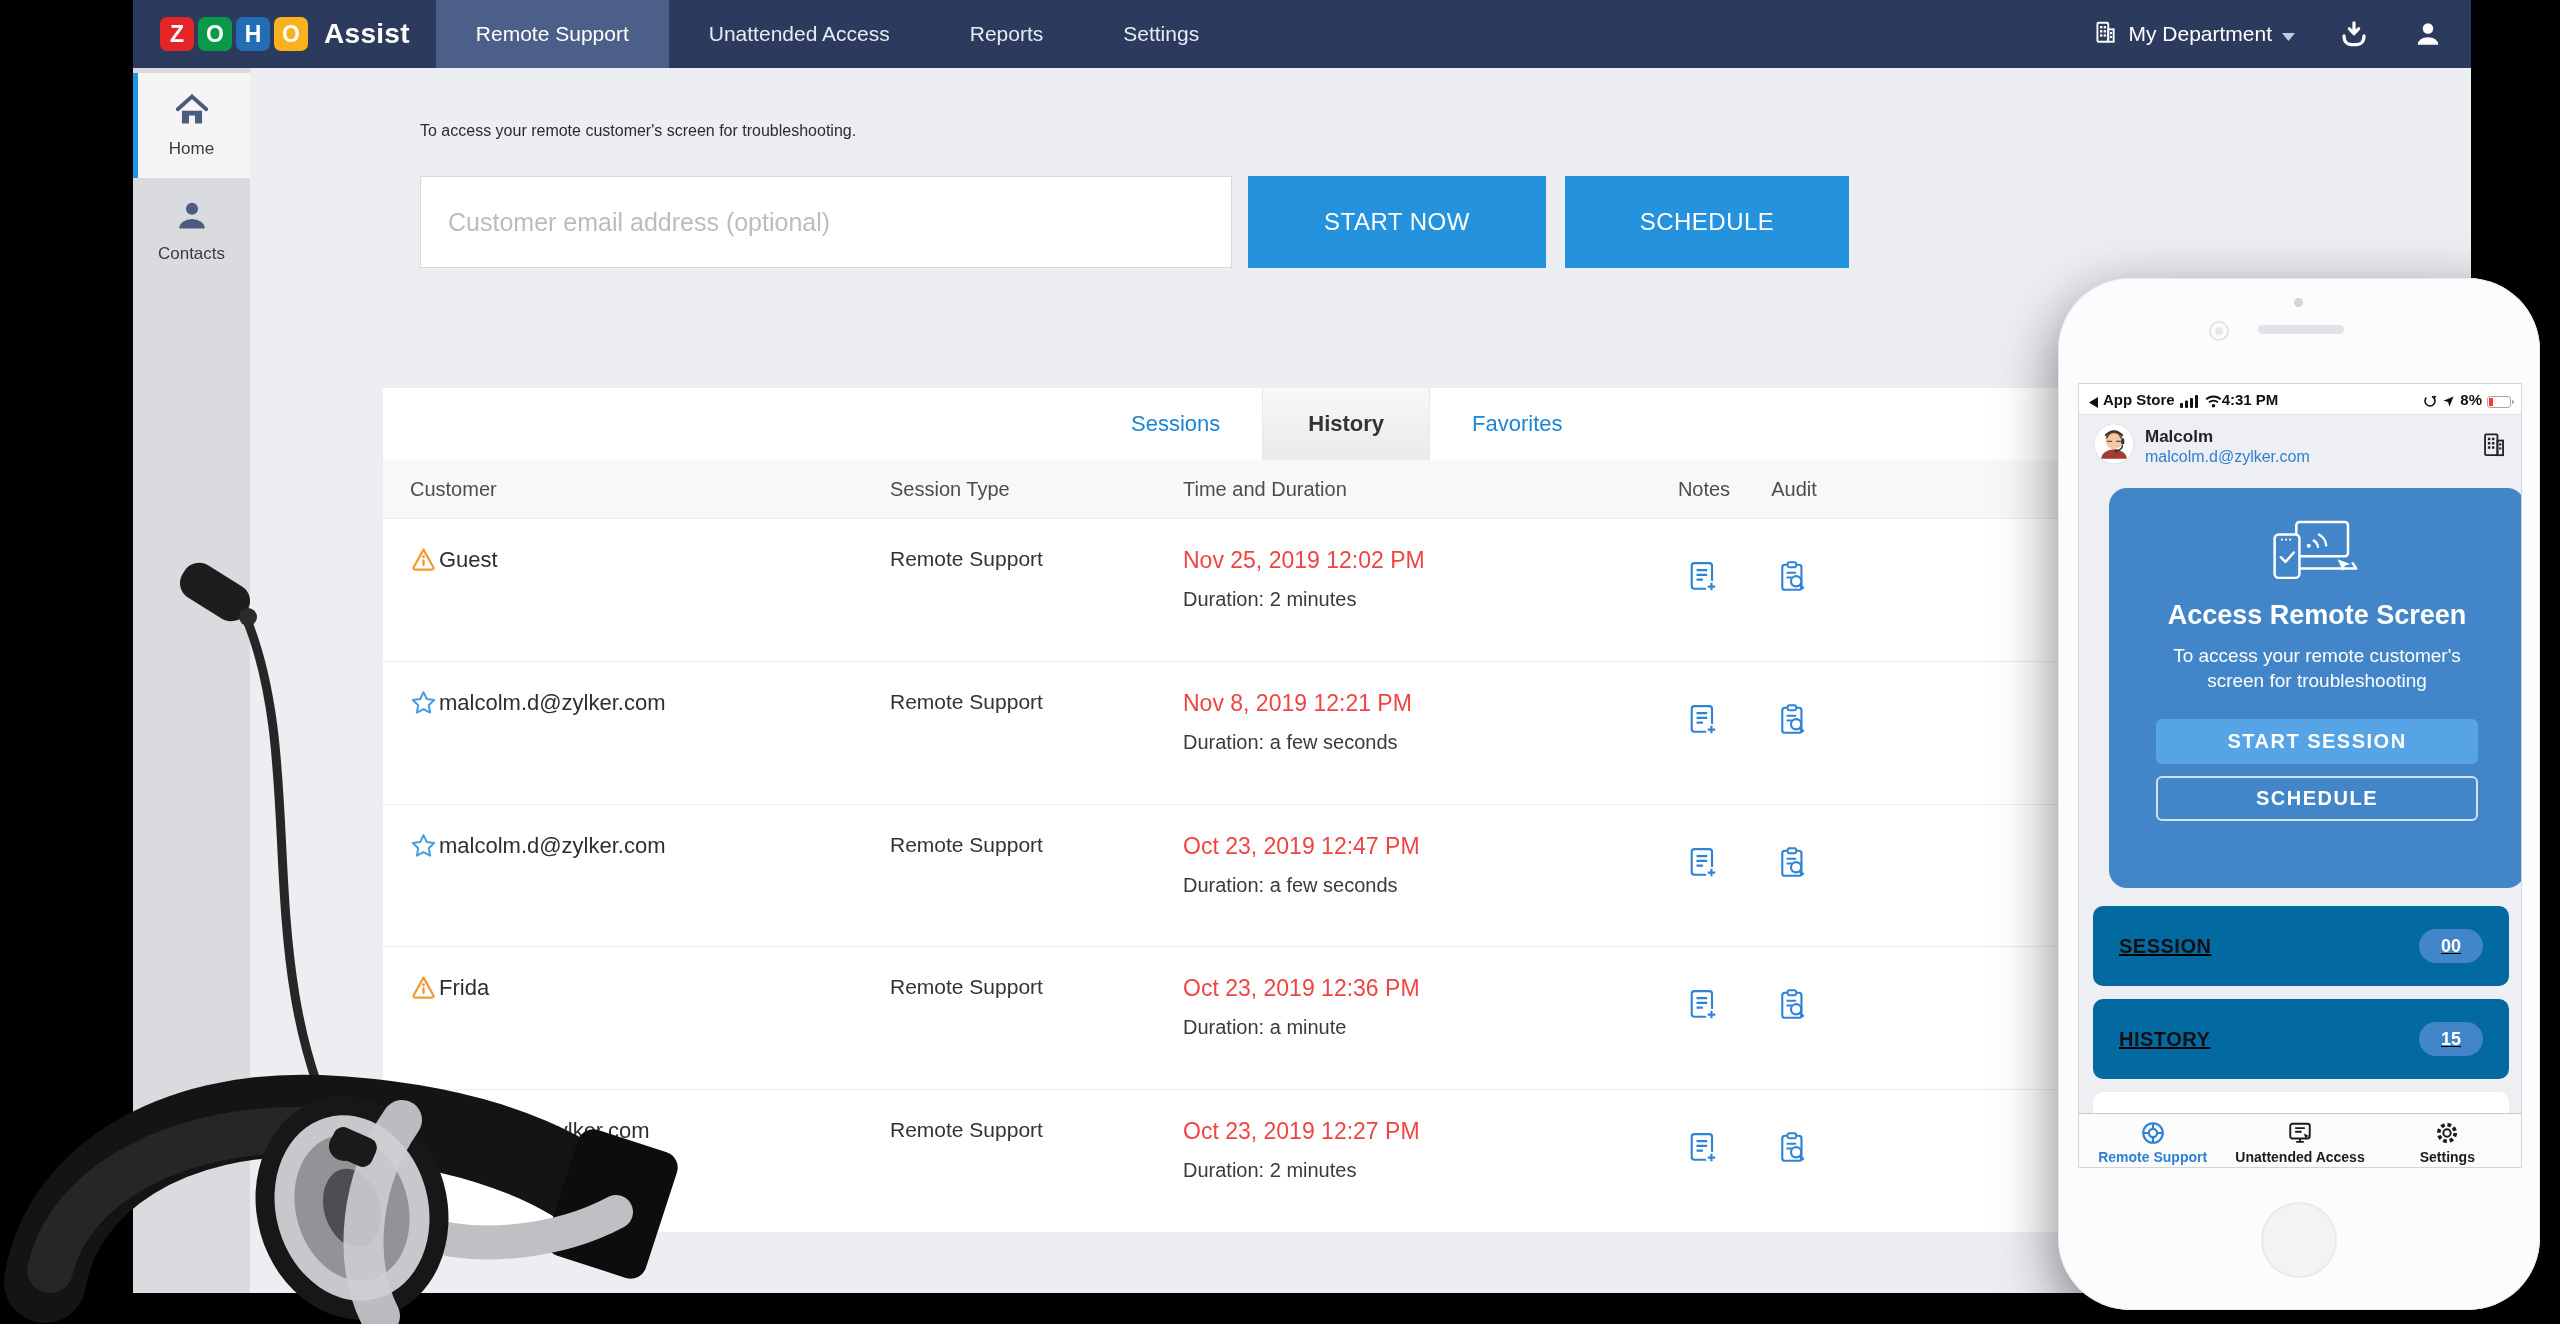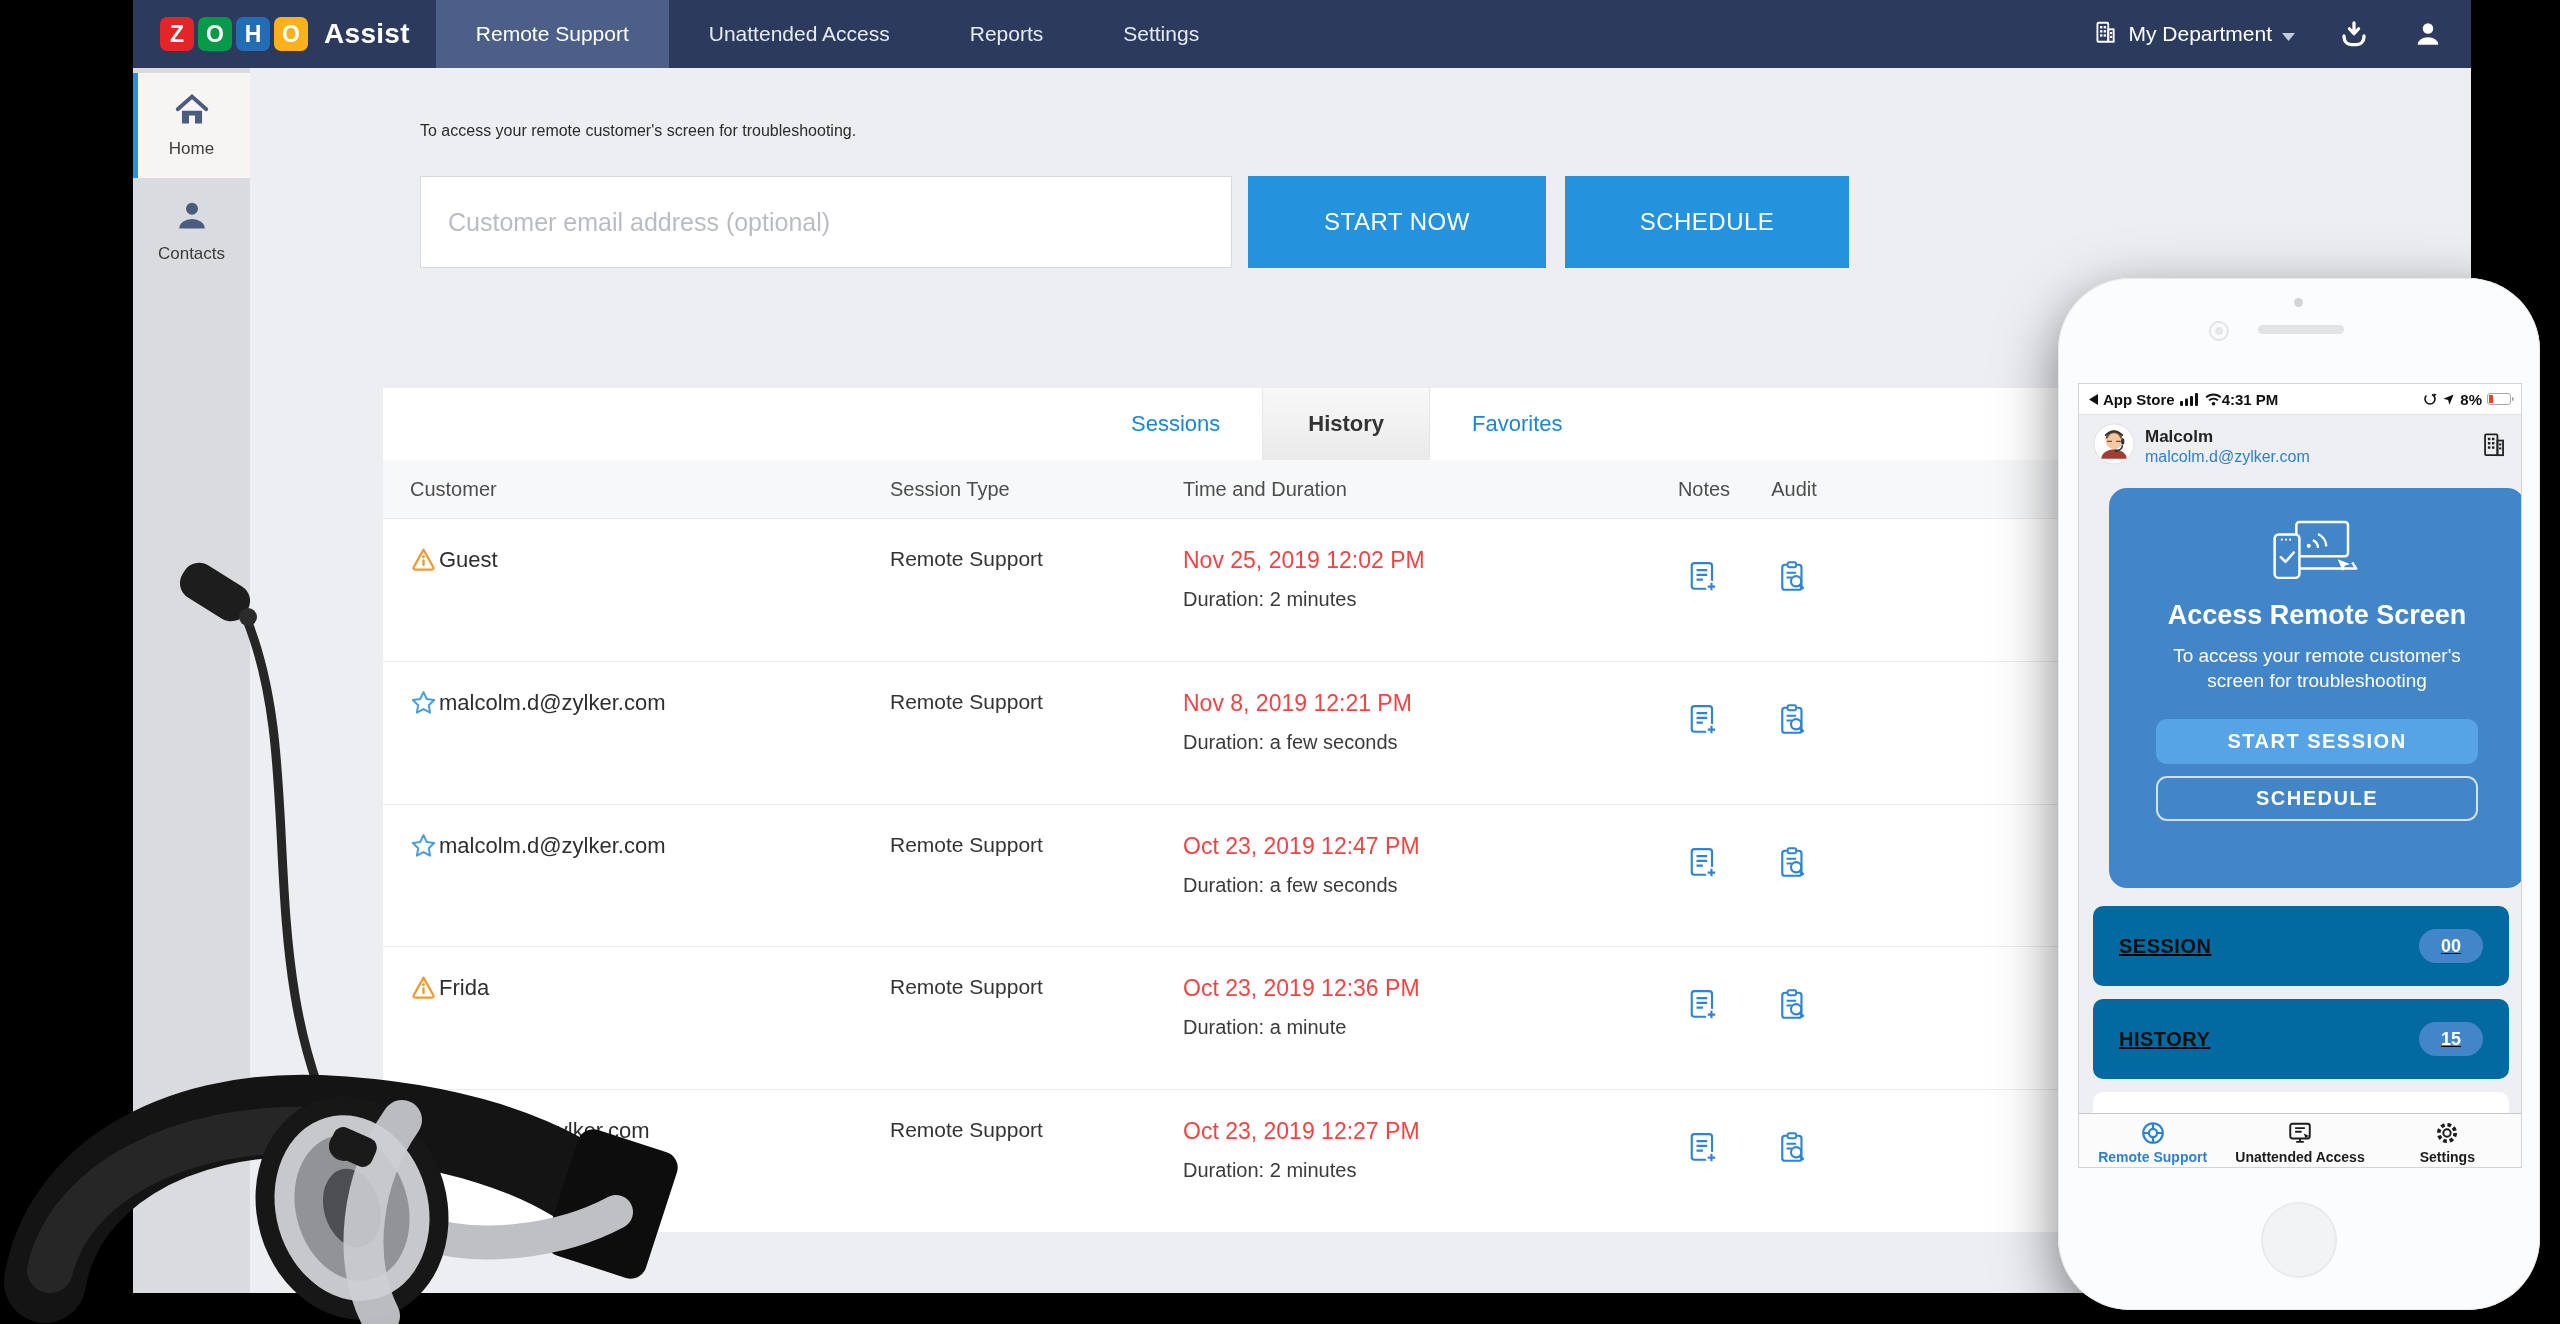--- a/index.html
+++ b/index.html
@@ -71,34 +71,34 @@
   .cam-dot{position:absolute;left:236px;top:20px;width:9px;height:9px;border-radius:50%;background:#d3d5d8;}
   .speaker{position:absolute;left:200px;top:47px;width:86px;height:9px;border-radius:5px;background:#e2e3e6;}
   .cam-ring{position:absolute;left:151px;top:43px;width:20px;height:20px;border-radius:50%;border:2px solid #e2e3e6;box-sizing:border-box;}
   .cam-ring::after{content:"";position:absolute;left:4px;top:4px;width:8px;height:8px;border-radius:50%;background:#e6e7ea;}
   .home-btn{position:absolute;left:203px;top:924px;width:76px;height:76px;border-radius:50%;background:#f2f3f5;
     box-shadow:inset 0 0 0 2px #e9eaec;}
   .screen{position:absolute;left:20px;top:105px;width:444px;height:785px;background:#edeff2;border:1px solid #d3d4d7;
     box-sizing:border-box;overflow:hidden;}
   .pstatus{height:30px;background:#fff;border-bottom:1px solid #e2e3e5;display:flex;align-items:center;
     padding:0 10px;font-size:15px;font-weight:bold;color:#111;}
-  .ps-left,.ps-right{display:flex;align-items:center;gap:5px;}
+  .ps-left,.ps-right{display:flex;align-items:flex-end;gap:5px;}
   .ps-time{flex:1;text-align:left;}
   .batt{position:relative;width:24px;height:12px;border:1.5px solid #a9a9ab;border-radius:3px;box-sizing:border-box;}
   .batt::before{content:"";position:absolute;left:1px;top:1px;bottom:1px;width:4px;background:#ff3b30;}
   .batt::after{content:"";position:absolute;right:-4px;top:3px;width:2.5px;height:4px;background:#a9a9ab;border-radius:0 2px 2px 0;}
   .pprofile{height:62px;display:flex;align-items:center;padding:0 14px;gap:10px;}
   .pp-name{font-size:17px;font-weight:bold;color:#222;line-height:20px;}
   .pp-email{font-size:16px;color:#2f7fd0;line-height:19px;}
   .remote-card{position:absolute;left:30px;top:104px;width:416px;height:400px;border-radius:18px;background:#4286c9;
     color:#fff;text-align:center;}
   .rc-ico{margin-top:32px;}
   .rc-title{font-size:27px;font-weight:bold;margin-top:14px;}
   .rc-desc{font-size:19px;line-height:1.32;margin-top:12px;padding:0 46px;}
-  .rc-btn{width:322px;height:45px;margin:26px auto 0;border-radius:11px;font-size:20px;font-weight:bold;letter-spacing:1.5px;
+  .rc-btn{width:322px;height:45px;margin:26px auto 0;border-radius:6px;font-size:20px;font-weight:bold;letter-spacing:1.5px;
     line-height:45px;cursor:pointer;}
   .rc-start{background:#56a3e6;}
   .rc-sched{margin-top:12px;border:2px solid rgba(255,255,255,.75);box-sizing:border-box;line-height:41px;background:transparent;}
   .pcounter{position:absolute;left:14px;width:416px;height:80px;background:#0369a1;border-radius:10px;display:flex;
     align-items:center;padding:0 26px;box-sizing:border-box;text-decoration:underline;}
   .pc-label{font-size:20px;font-weight:bold;color:#101010;letter-spacing:.5px;}
   .pc-badge{margin-left:auto;min-width:64px;height:34px;border-radius:17px;background:#4286c9;color:#fff;font-size:18px;
     font-weight:bold;display:flex;align-items:center;justify-content:center;}
   .pc-partial{position:absolute;left:14px;top:708px;width:416px;height:60px;background:#fff;border-radius:10px;}
   .pnav{position:absolute;left:0;right:0;top:729px;height:56px;background:#fbfbfc;border-top:1px solid #c8c9cb;display:flex;}

